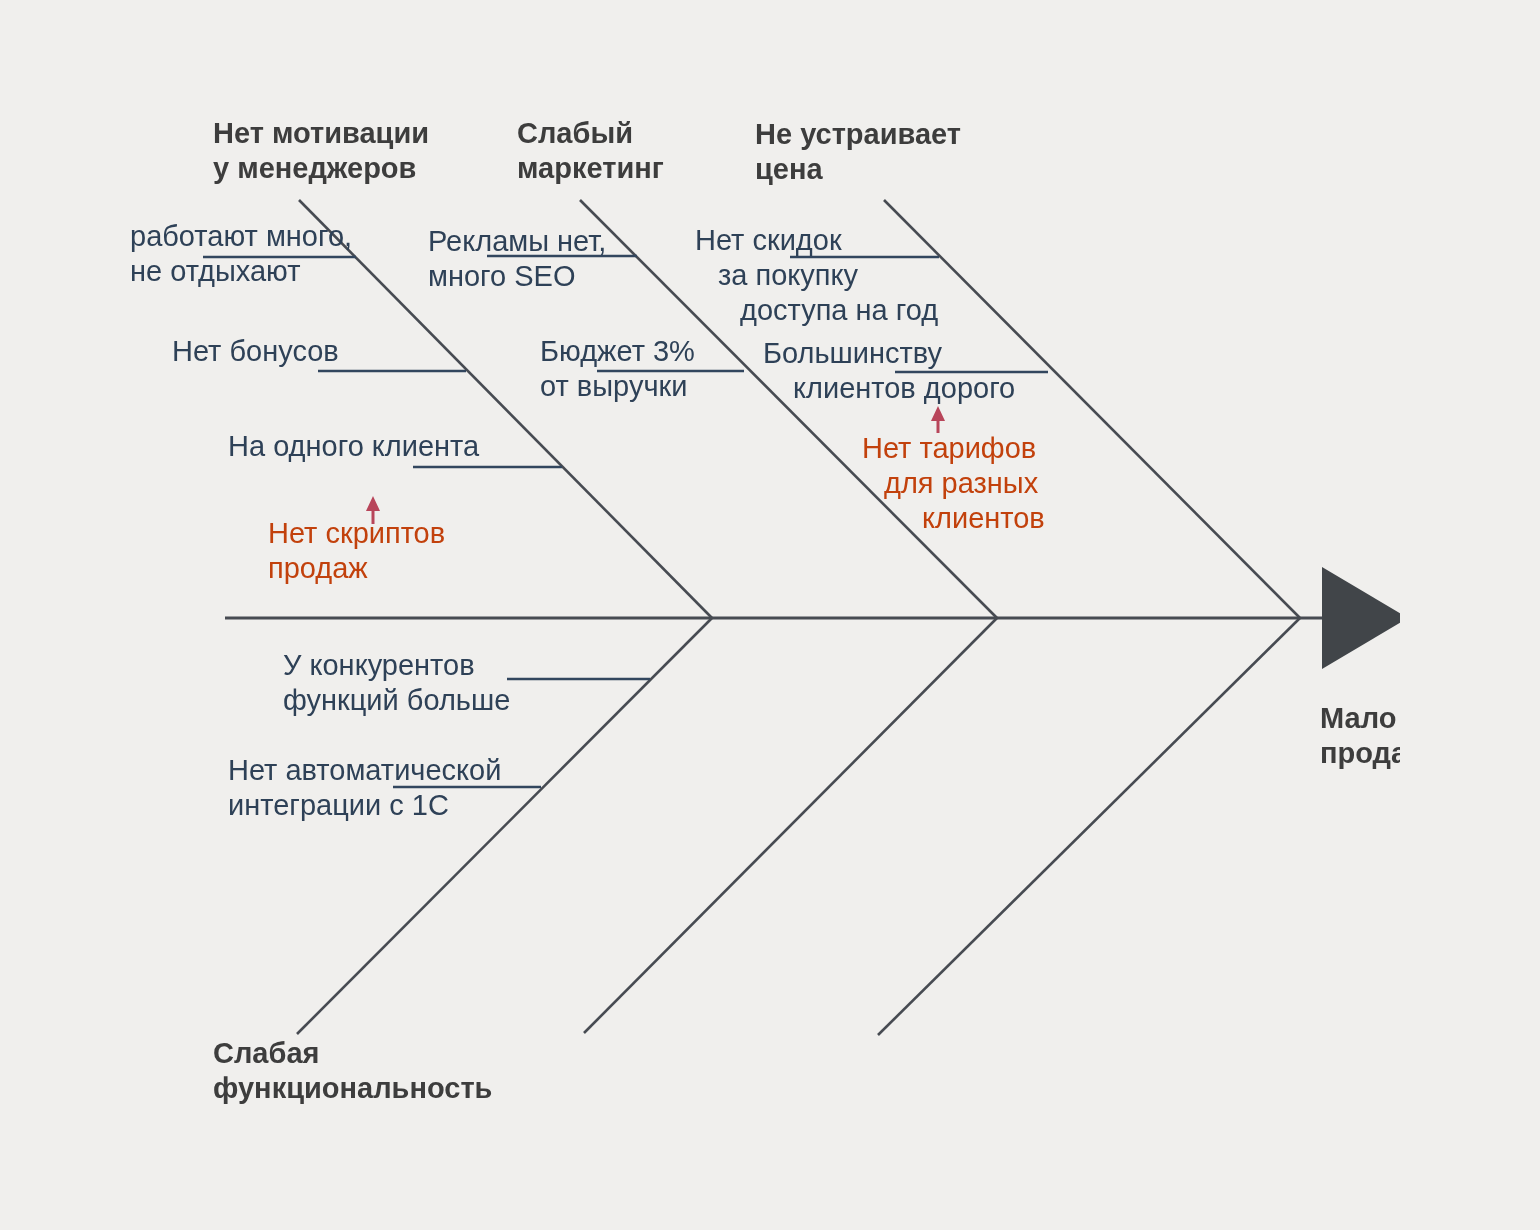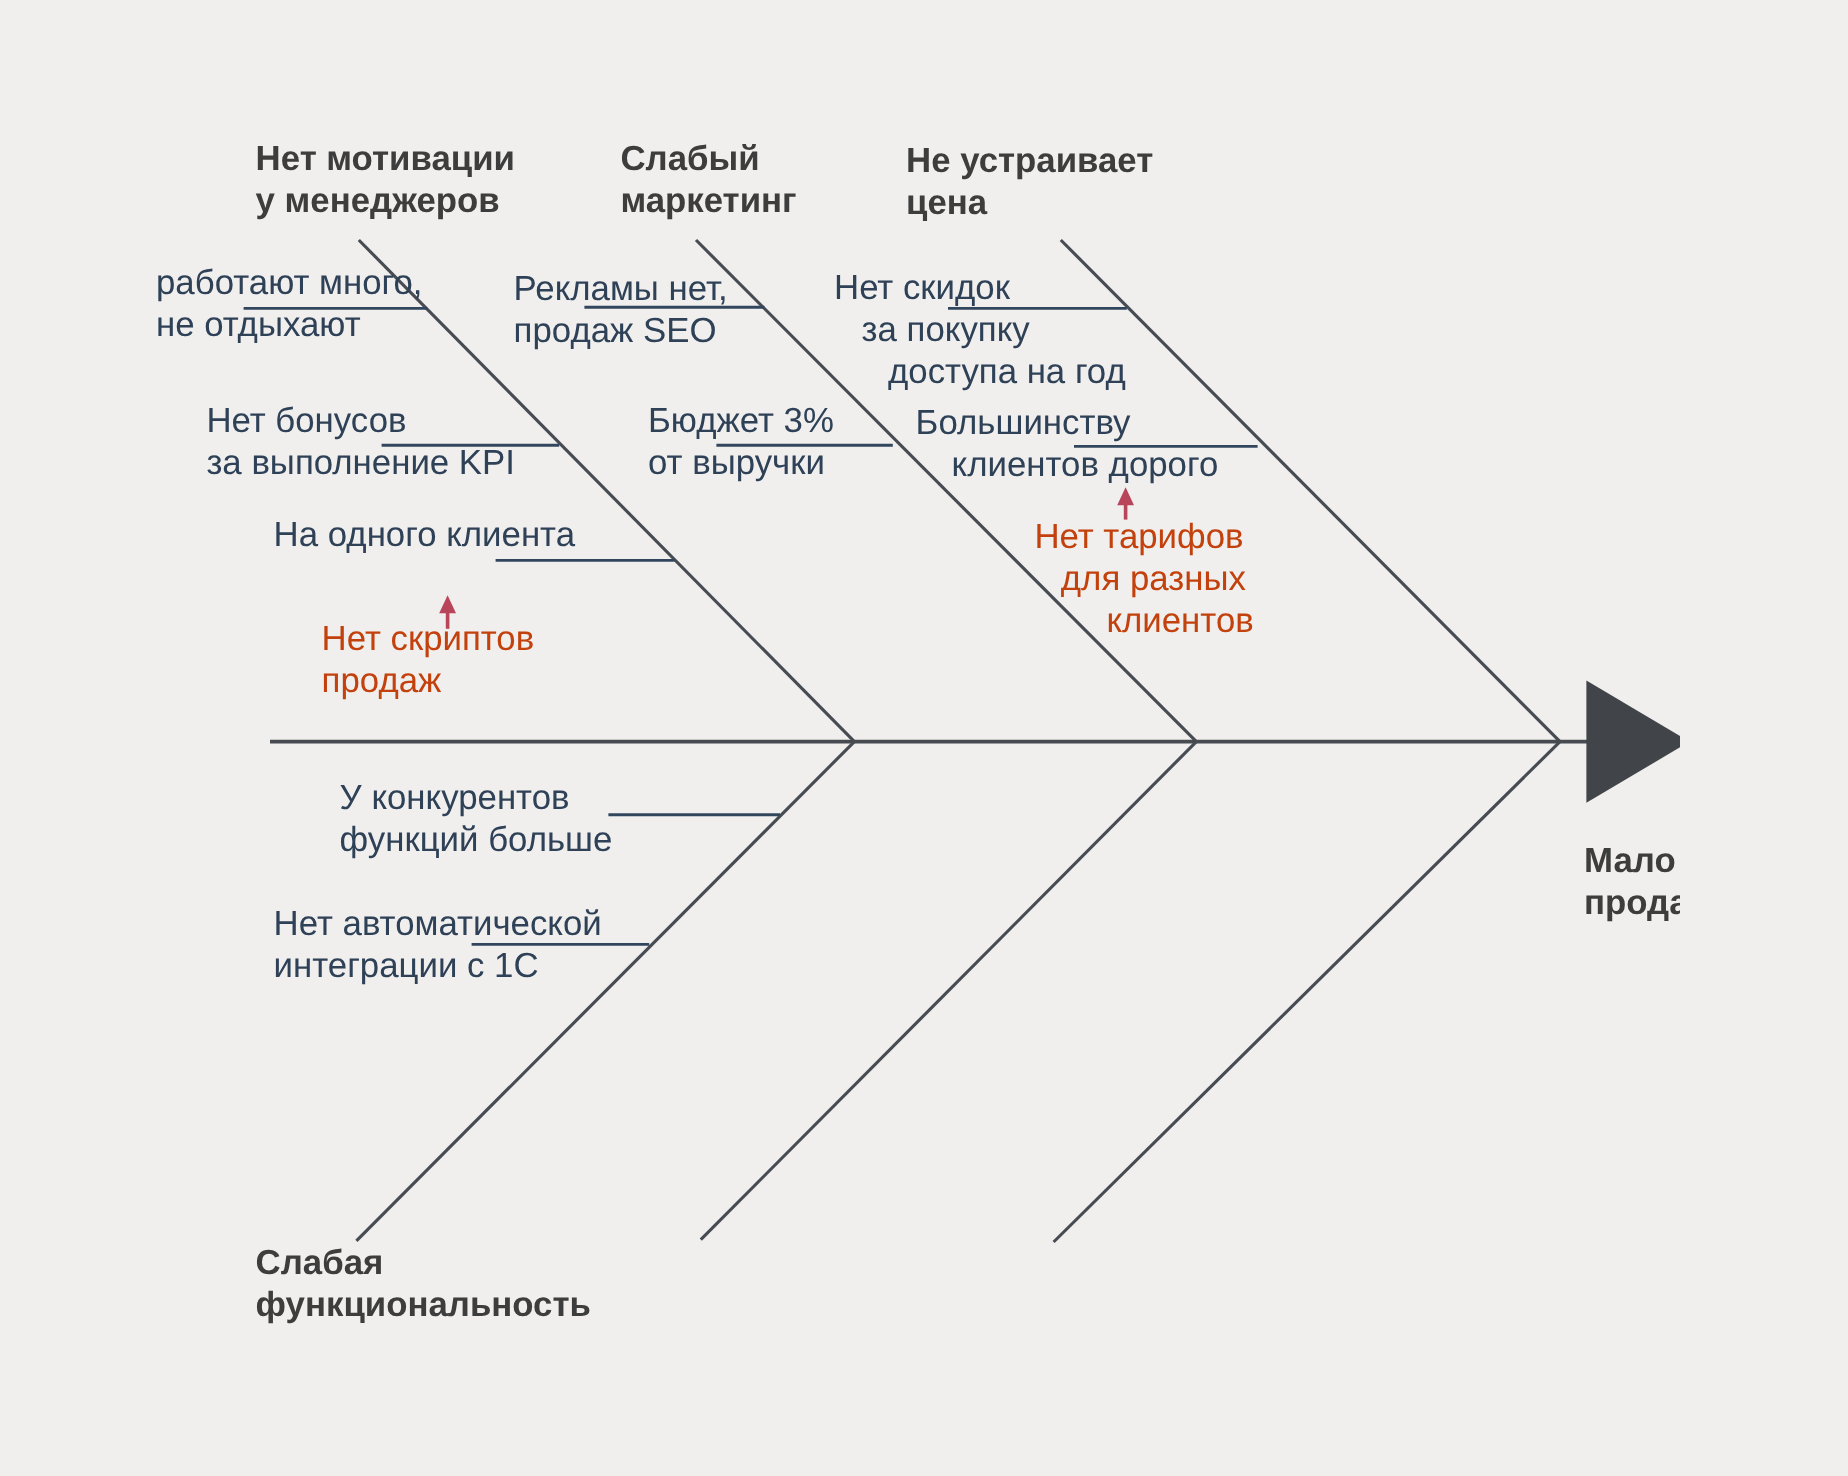--- a/index.html
+++ b/index.html
@@ -73,33 +73,32 @@
     <span>Мало</span>
     <span>продаж</span>
   </div>
 
   <div class="lbl" style="left:130px;top:219px">
     <span>работают много,</span>
     <span>не отдыхают</span>
   </div>
   <div class="lbl" style="left:172px;top:334px">
     <span>Нет бонусов</span>
-    <span>за выполнение KPI</span>
   </div>
   <div class="lbl" style="left:228px;top:429px">
     <span>На одного клиента</span>
   </div>
   <div class="lbl red" style="left:268px;top:516px">
     <span>Нет скриптов</span>
     <span>продаж</span>
   </div>
 
   <div class="lbl" style="left:428px;top:224px">
     <span>Рекламы нет,</span>
-    <span>продаж SEO</span>
+    <span>много SEO</span>
   </div>
   <div class="lbl" style="left:540px;top:334px">
     <span>Бюджет 3%</span>
     <span>от выручки</span>
   </div>
 
   <div class="lbl" style="left:695px;top:223px">
     <span>Нет скидок</span>
     <span style="margin-left:23px">за покупку</span>
     <span style="margin-left:45px">доступа на год</span>

